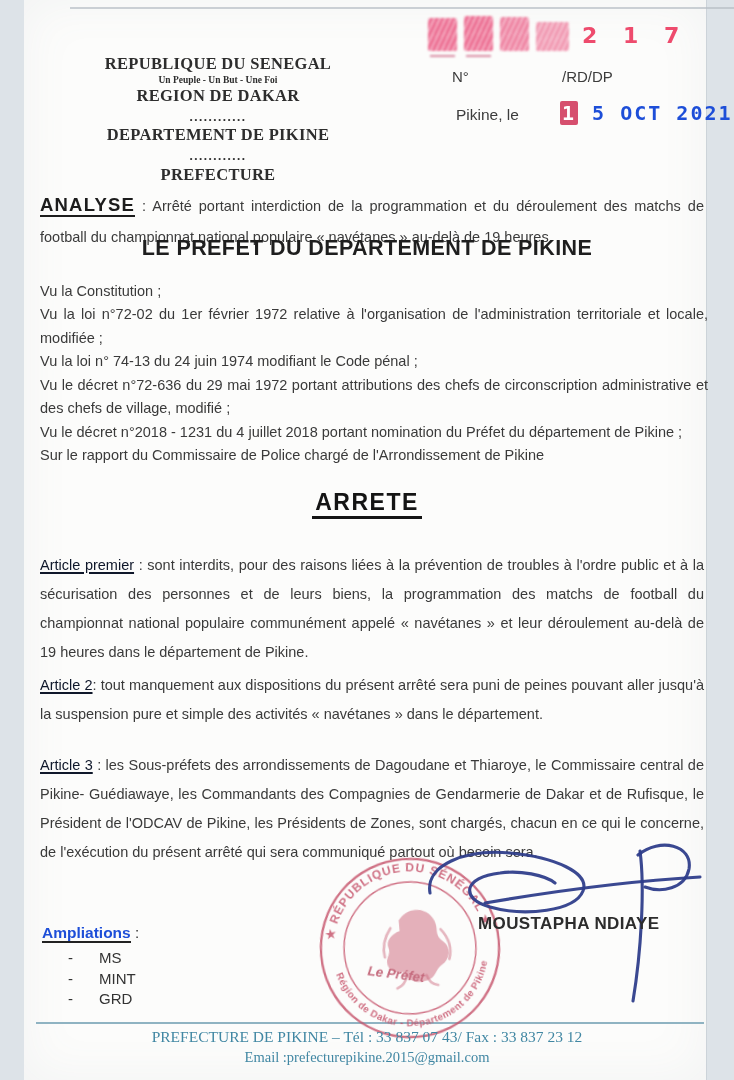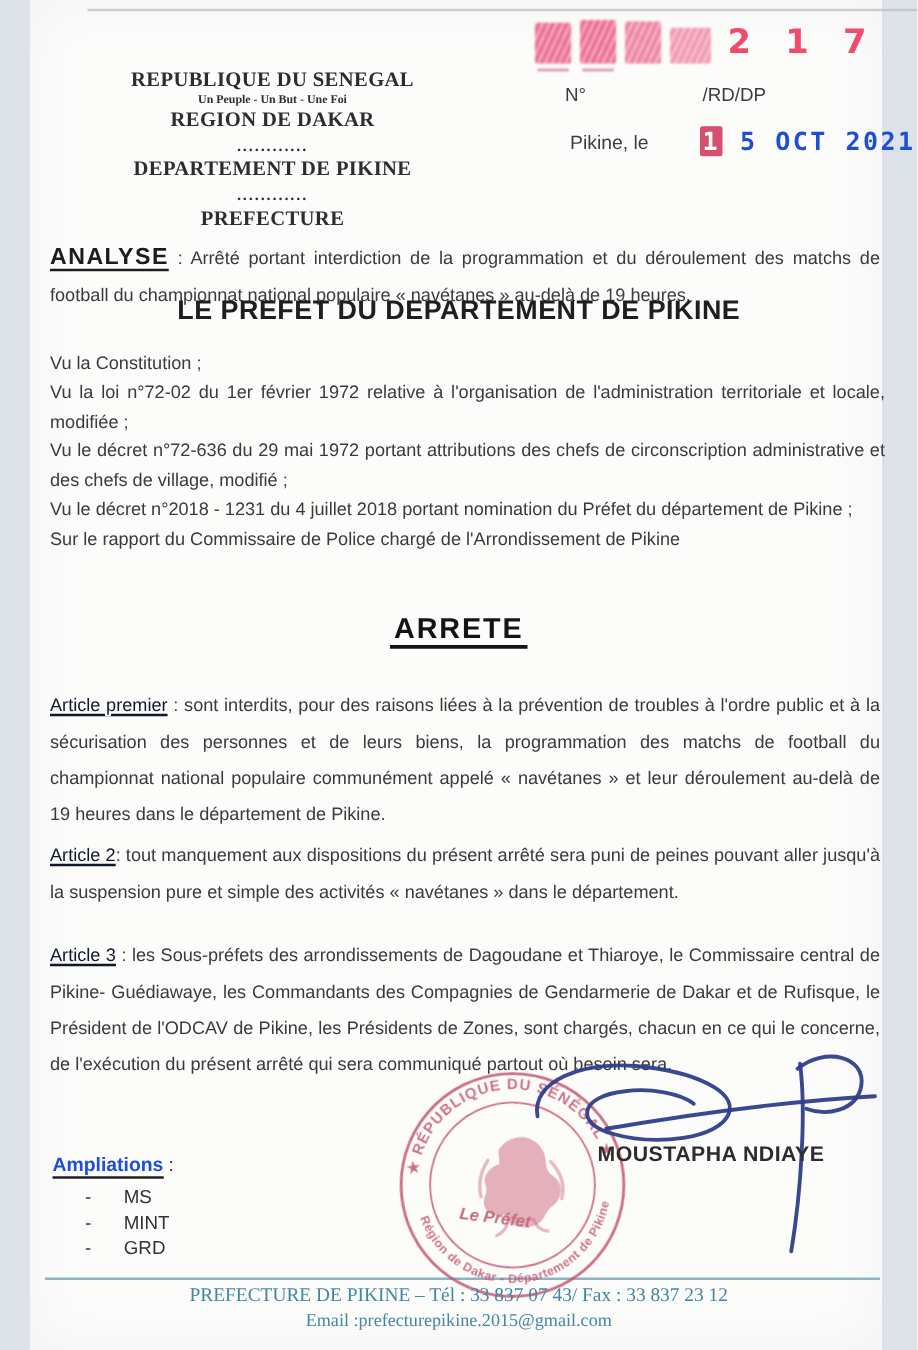--- a/index.html
+++ b/index.html
@@ -16,21 +16,21 @@
   }
   .topline{position:absolute;left:70px;top:7px;width:664px;height:2px;background:#b6bdc4;opacity:.7;}
 
   
   .topstamp{position:absolute;left:428px;top:16px;display:flex;align-items:flex-end;gap:7px;z-index:2;}
   .blk{display:inline-block;width:29px;background:rgba(232,72,118,.78);border-radius:2px;
        filter:blur(.8px);position:relative;
        background-image:repeating-linear-gradient(115deg,rgba(255,255,255,.4) 0 2px,transparent 2px 5px);}
   .b1{height:33px}.b2{height:35px}.b3{height:34px;opacity:.85}.b4{height:29px;opacity:.7;width:33px}
   .b1::after,.b2::after{content:"";position:absolute;left:2px;bottom:-6px;width:85%;height:2.5px;background:rgba(190,50,95,.55);}
-  .stampnum{font-family:"DejaVu Sans",sans-serif;font-size:27px;font-weight:bold;color:#ee4b6d;
+  .stampnum{font-family:"DejaVu Sans",sans-serif;font-size:22px;font-weight:bold;color:#ee4b6d;
             letter-spacing:9px;margin-left:6px;filter:blur(.3px);line-height:1;padding-bottom:4px;}
 
   
   .letterhead{position:absolute;left:72px;top:54px;width:292px;text-align:center;
               font-family:"Liberation Serif",serif;color:#2d2d2d;}
   .lh-country,.lh-region,.lh-dept,.lh-pref{font-size:16.5px;font-weight:bold;letter-spacing:.3px;}
   .lh-motto{font-size:9.5px;font-weight:bold;margin-top:1px;}
   .lh-region{margin-top:1px;}
   .lh-dots{font-size:13px;font-weight:bold;letter-spacing:1.5px;line-height:.7;margin-top:6px;color:#2d2d2d;}
   .lh-dept{margin-top:4px;}
@@ -126,20 +126,21 @@
   <div class="place">Pikine, le</div>
   <div class="datestamp">1 5 OCT  2021</div>
 
   <p class="analyse"><span class="analyse-label">ANALYSE</span><span> : Arrêté portant interdiction de la programmation et du déroulement des matchs de football du championnat national populaire « navétanes » au-delà de 19 heures.</span></p>
 
   <div class="doc-title">LE PREFET DU DEPARTEMENT DE PIKINE</div>
 
   <div class="visas">
     <p>Vu la Constitution ;</p>
     <p>Vu la loi n°72-02 du 1er février 1972 relative à l'organisation de l'administration territoriale et locale, modifiée ;</p>
+    <p>Vu la loi n° 74-13 du 24 juin 1974 modifiant le Code pénal ;</p>
     <p>Vu le décret n°72-636 du 29 mai 1972 portant attributions des chefs de circonscription administrative et des chefs de village, modifié ;</p>
     <p>Vu le décret n°2018 - 1231 du 4 juillet 2018 portant nomination du Préfet du département de Pikine ;</p>
     <p>Sur le rapport du Commissaire de Police chargé de l'Arrondissement de Pikine</p>
   </div>
 
   <div class="arrete"><span>ARRETE</span></div>
 
   <p class="article" id="art1"><span class="alabel">Article premier</span><span> : sont interdits, pour des raisons liées à la prévention de troubles à l'ordre public et à la sécurisation des personnes et de leurs biens,  la programmation des matchs de football du championnat national populaire communément appelé « navétanes »  et leur déroulement au-delà de 19 heures dans le département de Pikine.</span></p>
   <p class="article" id="art2"><span class="alabel">Article 2</span><span>: tout manquement aux dispositions du présent arrêté sera puni de peines pouvant aller jusqu'à la suspension pure et simple des activités « navétanes » dans le département.</span></p>
   <p class="article" id="art3"><span class="alabel">Article 3</span><span> : les Sous-préfets des arrondissements de Dagoudane et Thiaroye, le Commissaire central de Pikine- Guédiawaye, les Commandants des Compagnies de Gendarmerie de Dakar et de Rufisque, le Président de l'ODCAV de Pikine, les Présidents de Zones, sont chargés, chacun en ce qui le concerne, de l'exécution du présent arrêté qui sera communiqué partout où besoin sera.</span></p>

